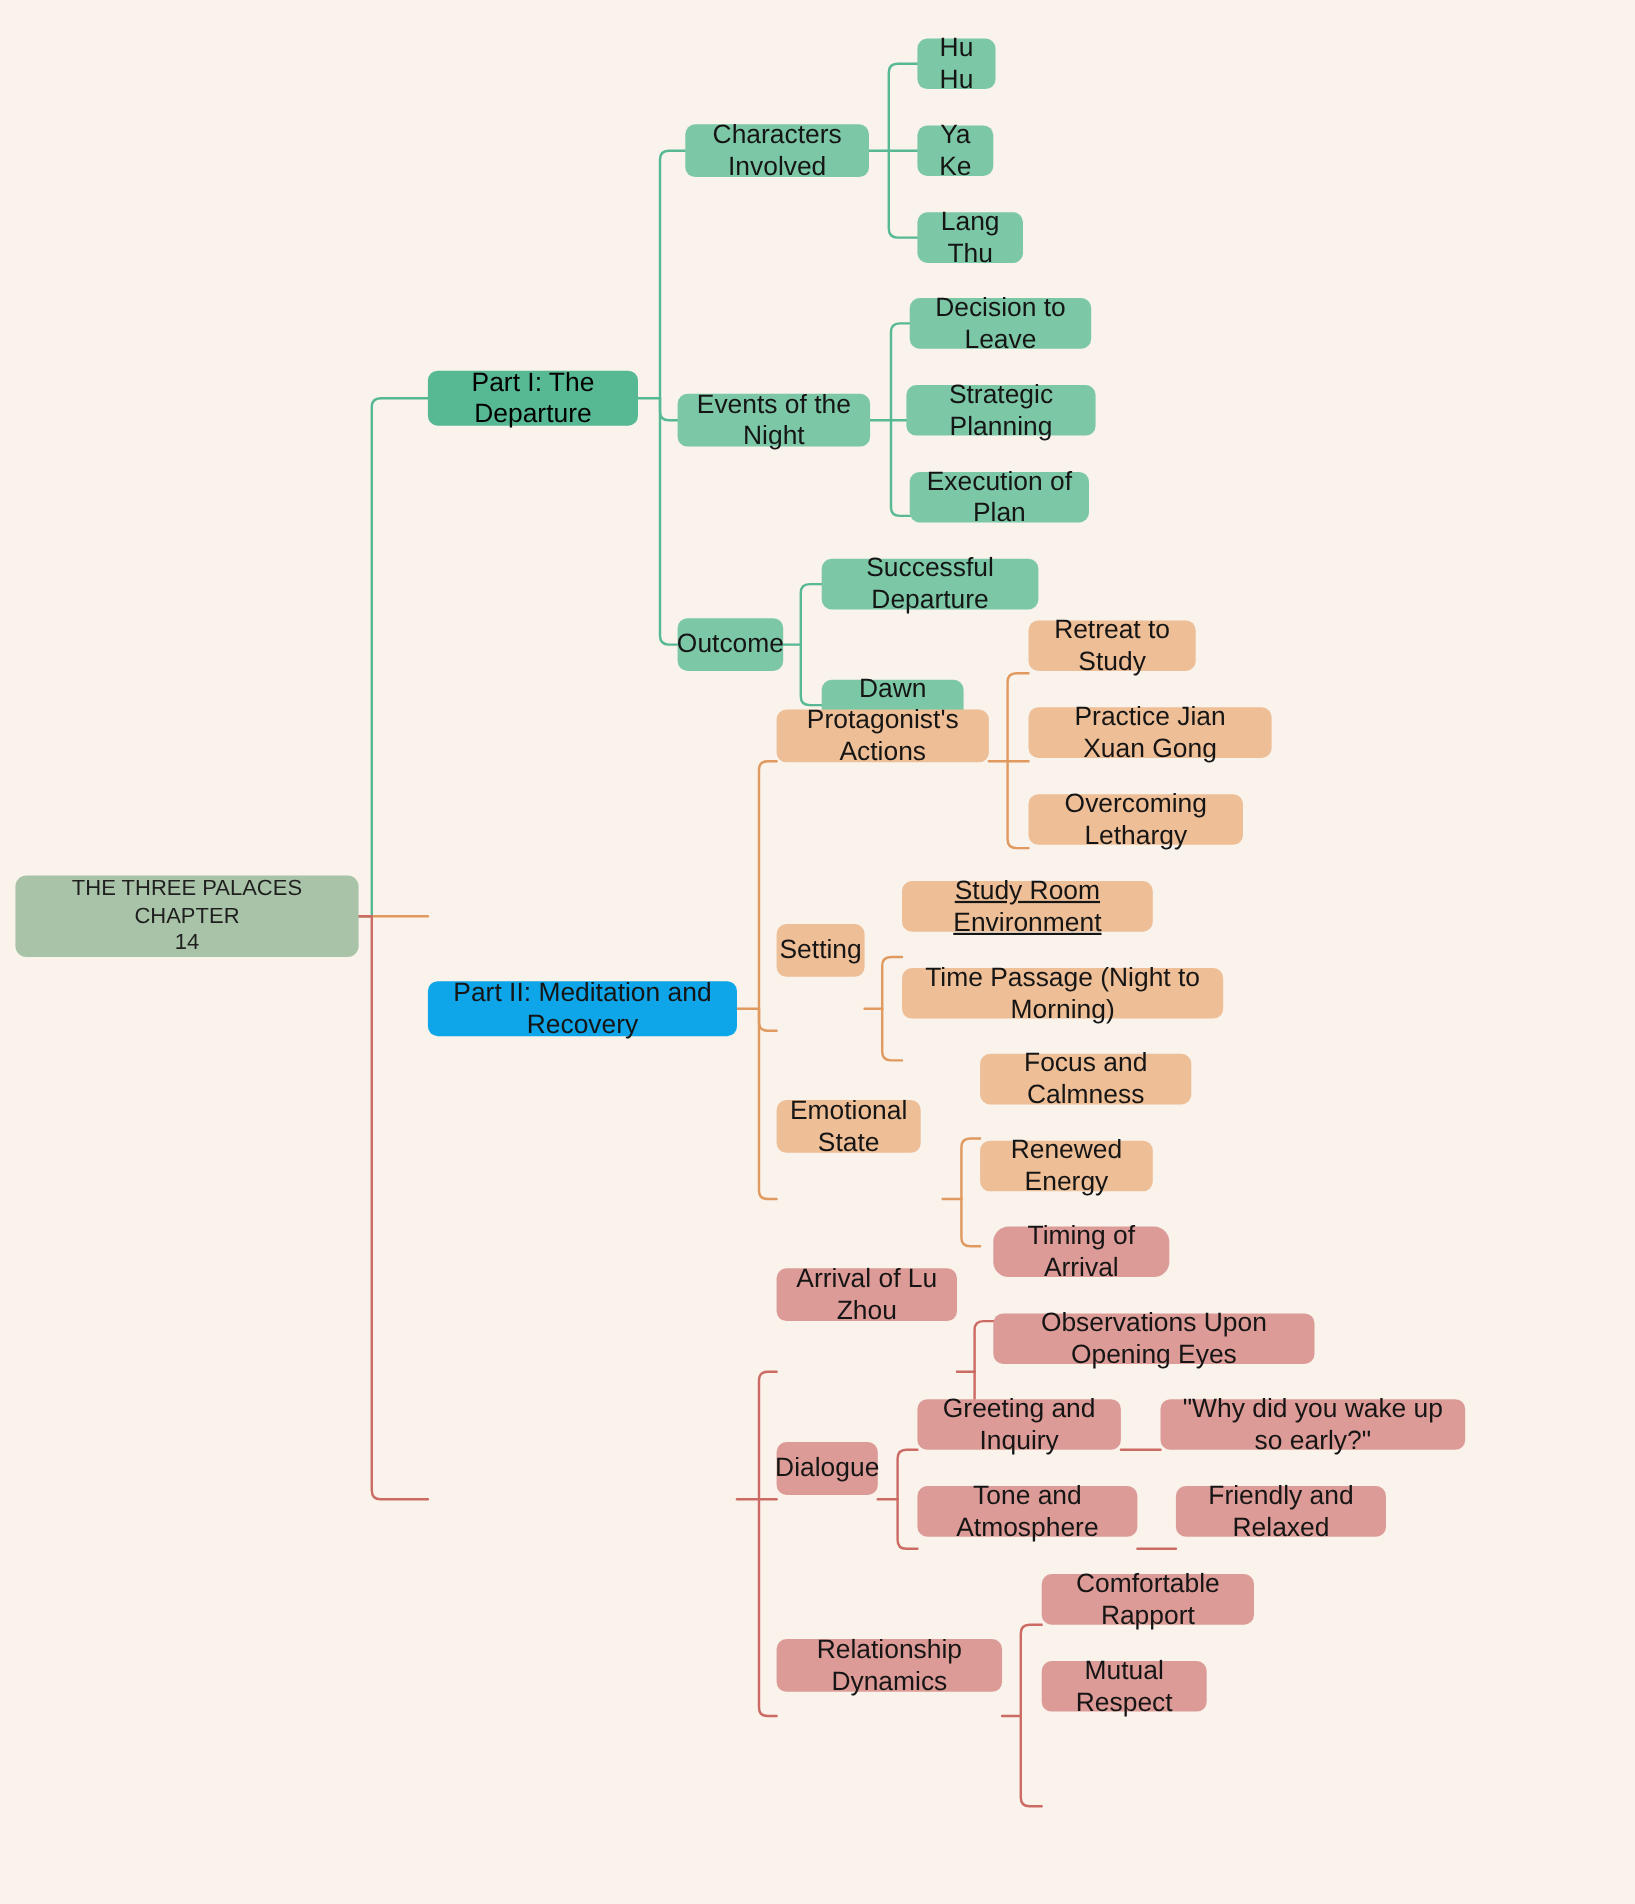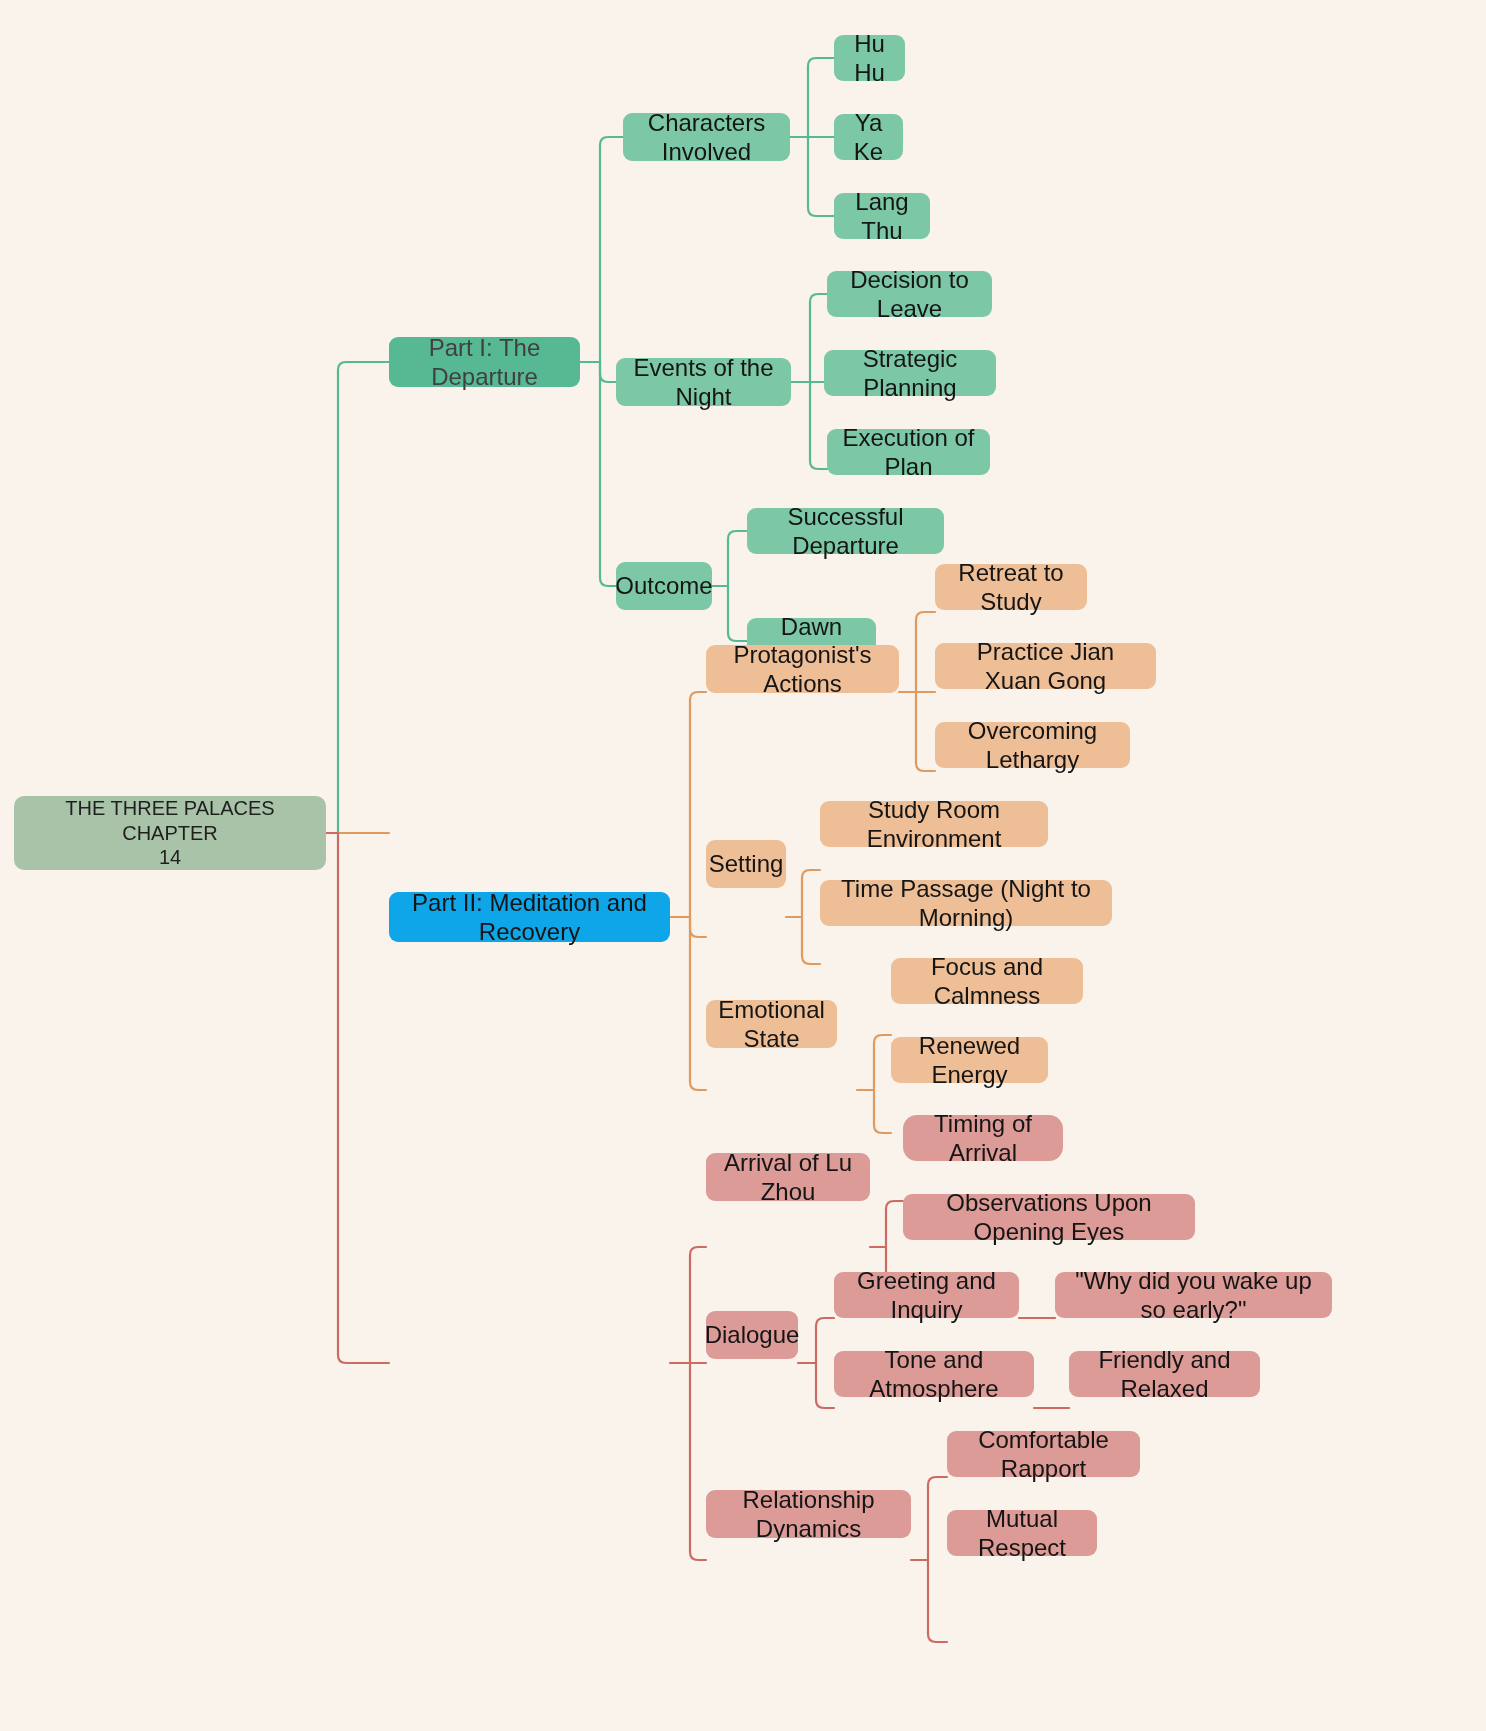--- a/index.html
+++ b/index.html
@@ -22,21 +22,21 @@
     text-align:center;
     padding:0 14px;
     white-space:pre-line;
   }
   .root{
     background:#a9c3a9;
     border-radius:10px;
     font-size:20px;
     color:#1f1f1f;
   }
-  .lvl1-green{background:#57b894;color:#404040;}
+  .lvl1-green{background:#57b894;color:#000000;}
   .lvl-green{background:#7cc8a6;color:#151515;}
   .lvl1-orange{background:#0ea5e9;color:#151515;}
   .lvl-orange{background:#eebe96;color:#151515;}
   .lvl1-red{background:#cc6b63;color:#ffffff;}
   .lvl-red{background:#dc9b96;color:#151515;}
 </style>
 </head>
 <body>
 
 <div id="canvas">
@@ -130,21 +130,21 @@
   <div class="node lvl-green" style="left:747px;top:618px;width:129px;height:46px;">Dawn Breaks</div>
 
   <div class="node lvl1-orange" style="left:389px;top:892px;width:281px;height:50px;">Part II: Meditation and Recovery</div>
 
   <div class="node lvl-orange" style="left:706px;top:645px;width:193px;height:48px;">Protagonist's Actions</div>
   <div class="node lvl-orange" style="left:935px;top:564px;width:152px;height:46px;">Retreat to Study</div>
   <div class="node lvl-orange" style="left:935px;top:643px;width:221px;height:46px;">Practice Jian Xuan Gong</div>
   <div class="node lvl-orange" style="left:935px;top:722px;width:195px;height:46px;">Overcoming Lethargy</div>
 
   <div class="node lvl-orange" style="left:706px;top:840px;width:80px;height:48px;">Setting</div>
-  <div class="node lvl-orange" style="left:820px;top:801px;width:228px;height:46px;">Study Room Environment</div>
+  <div class="node lvl-orange" style="left:820px;top:801px;width:228px;height:46px;text-decoration:underline;">Study Room Environment</div>
   <div class="node lvl-orange" style="left:820px;top:880px;width:292px;height:46px;">Time Passage (Night to Morning)</div>
 
   <div class="node lvl-orange" style="left:706px;top:1000px;width:131px;height:48px;">Emotional State</div>
   <div class="node lvl-orange" style="left:891px;top:958px;width:192px;height:46px;">Focus and Calmness</div>
   <div class="node lvl-orange" style="left:891px;top:1037px;width:157px;height:46px;">Renewed Energy</div>
 
 
   <div class="node lvl-red" style="left:706px;top:1153px;width:164px;height:48px;">Arrival of Lu Zhou</div>
   <div class="node lvl-red" style="left:903px;top:1115px;width:160px;height:46px;border-radius:14px;">Timing of Arrival</div>
   <div class="node lvl-red" style="left:903px;top:1194px;width:292px;height:46px;">Observations Upon Opening Eyes</div>

